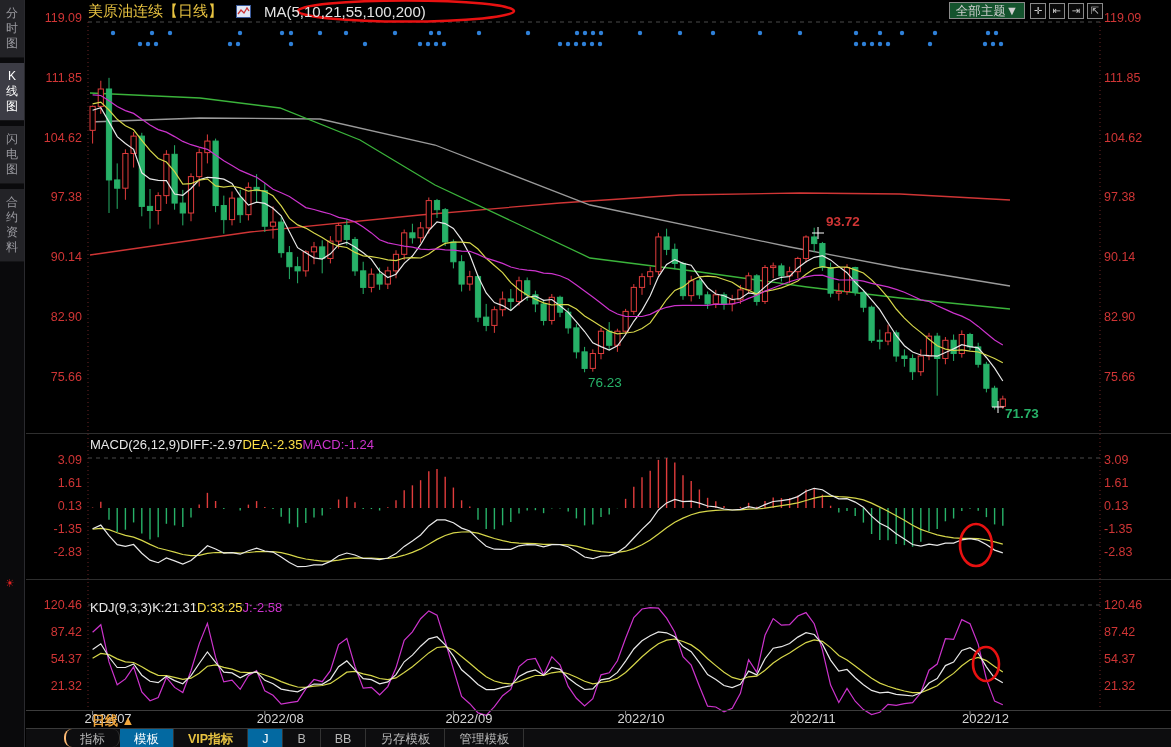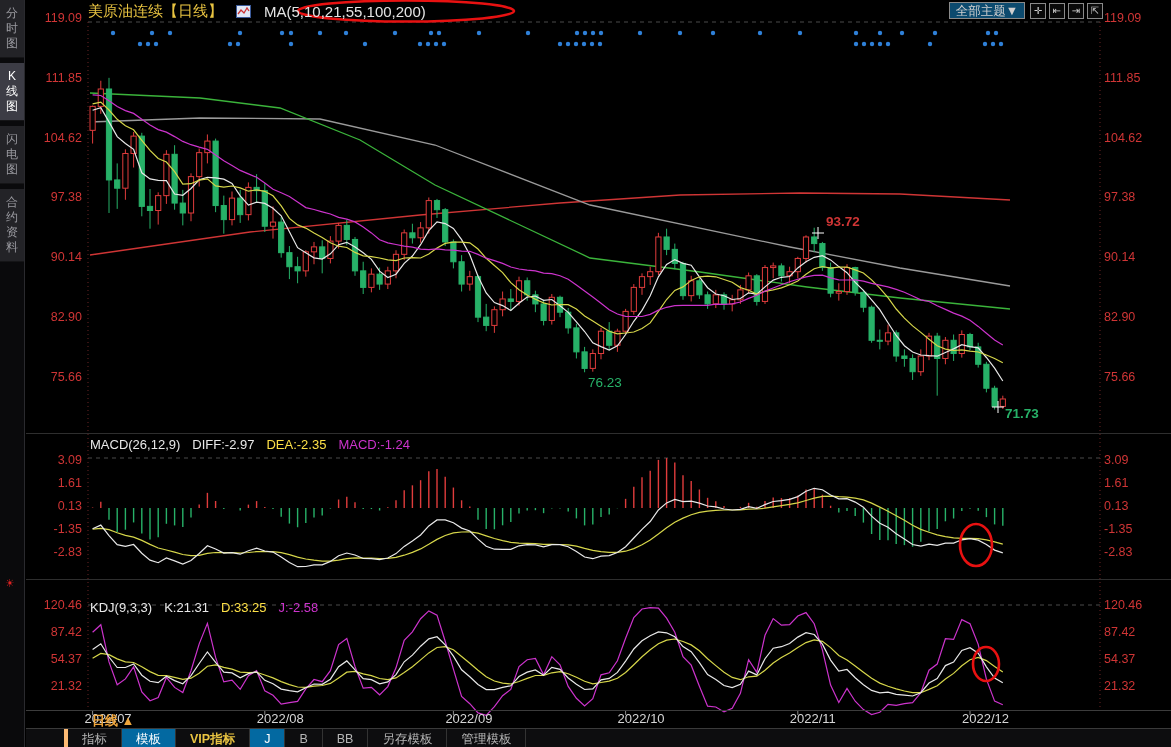--- a/index.html
+++ b/index.html
@@ -20,44 +20,44 @@
 
   
   .topbar { position:absolute; left:88px; top:0; height:22px; display:flex;
     align-items:center; column-gap:13px; font-size:15px; z-index:6; white-space:nowrap; }
   .title { color:#e8c341; }
   .ma-set { color:#e4e4e4; }
   .chip { display:inline-block; }
   .top-right { position:absolute; right:68px; top:2px; display:flex; align-items:center;
     column-gap:5px; z-index:7; }
   .theme-btn { color:#cfcfcf; font-size:12.5px; border:1px solid #8a8a8a;
-    padding:0 6px; height:17px; line-height:16px; cursor:pointer; background:#0c4a6e; }
+    padding:0 6px; height:17px; line-height:16px; cursor:pointer; background:#14532d; }
   .winbtn { width:16px; height:16px; border:1px solid #8a8a8a; color:#cfcfcf;
     font-size:10px; line-height:14px; text-align:center; cursor:pointer; background:#0a0a0a; }
 
   
-  .phead { position:absolute; left:90px; display:flex; column-gap:12px;
+  .phead { position:absolute; left:90px; display:flex; column-gap:0;
     font-size:13px; z-index:6; white-space:nowrap; }
   .w { color:#e8e8e8; } .y { color:#fde047; } .m { color:#cc33cc; }
 
   
   .hline { position:absolute; left:26px; right:0; height:1px; background:#2e2e2e; }
 
   
   .axis-strip { position:absolute; left:26px; right:0; top:710px; height:18px; }
   .period-label { position:absolute; left:66px; top:2px; color:#f0a63c;
     font-weight:bold; font-size:13px; cursor:pointer; }
 
   
   .toolbar { position:absolute; left:26px; right:0; top:728px; height:19px;
     background:#0d0d0f; border-top:1px solid #3a3a3a; display:flex;
     align-items:stretch; font-size:12.5px; padding-left:38px; }
   .tb-item { padding:1px 14px 0 14px; color:#b6b6b6; border-right:1px solid #333;
     cursor:pointer; line-height:18px; }
-  .tb-item:first-child { border-left:4px solid #fdba74; }
+  .tb-item:first-child { border-left:2px solid #fdba74;border-radius:8px; }
   .tb-item.sel { background:#0369a1; color:#fff; }
   .tb-item.vip { color:#e8c341;font-weight:bold; }
 </style>
 </head>
 <body>
 
 <div id="stage">
 
   <svg id="chart-svg" width="1171" height="747">
       <defs>

